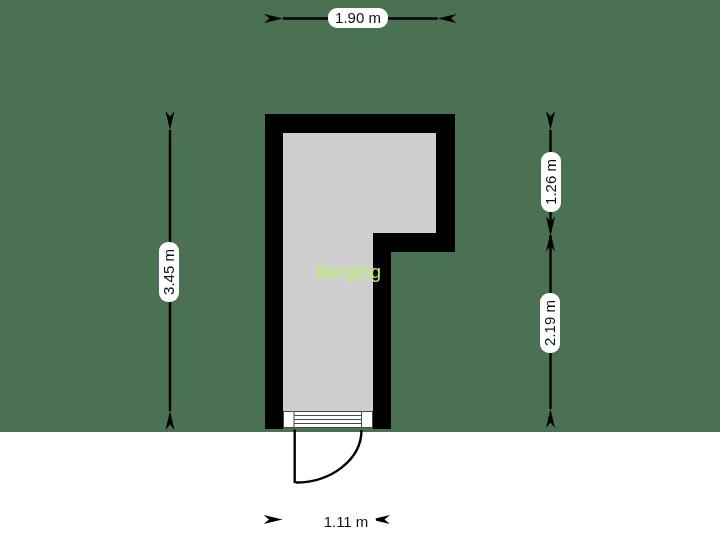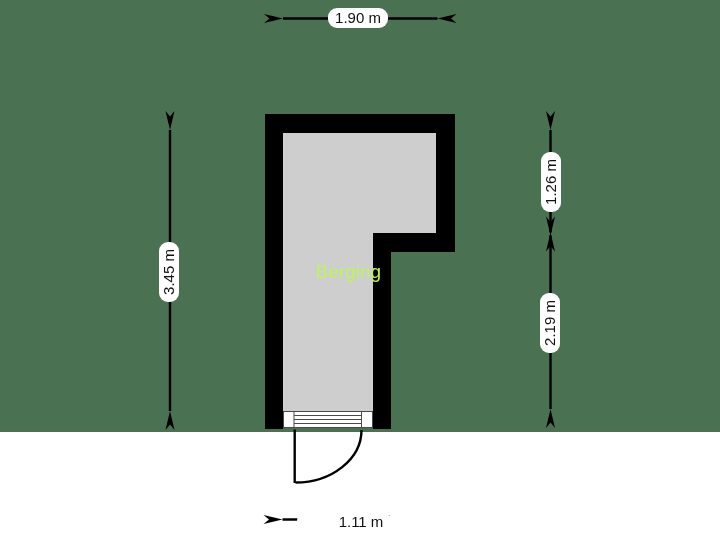--- a/index.html
+++ b/index.html
@@ -105,17 +105,17 @@
   </svg>
 
   <div class="dim-label" style="left:328px; top:8px;">1.90 m</div>
 
   <div class="dim-label vertical" style="left:139px; top:262px;">3.45 m</div>
 
   <div class="dim-label vertical" style="left:521px; top:172px;">1.26 m</div>
 
   <div class="dim-label vertical" style="left:520px; top:313px;">2.19 m</div>
 
-  <div class="dim-label" style="left:297px; top:512px;padding-left:34px;">1.11 m</div>
+  <div class="dim-label" style="left:282px; top:512px;padding-left:34px;">1.11 m</div>
 
   <div class="room-label">Berging</div>
 
 </div>
 
 </body></html>

